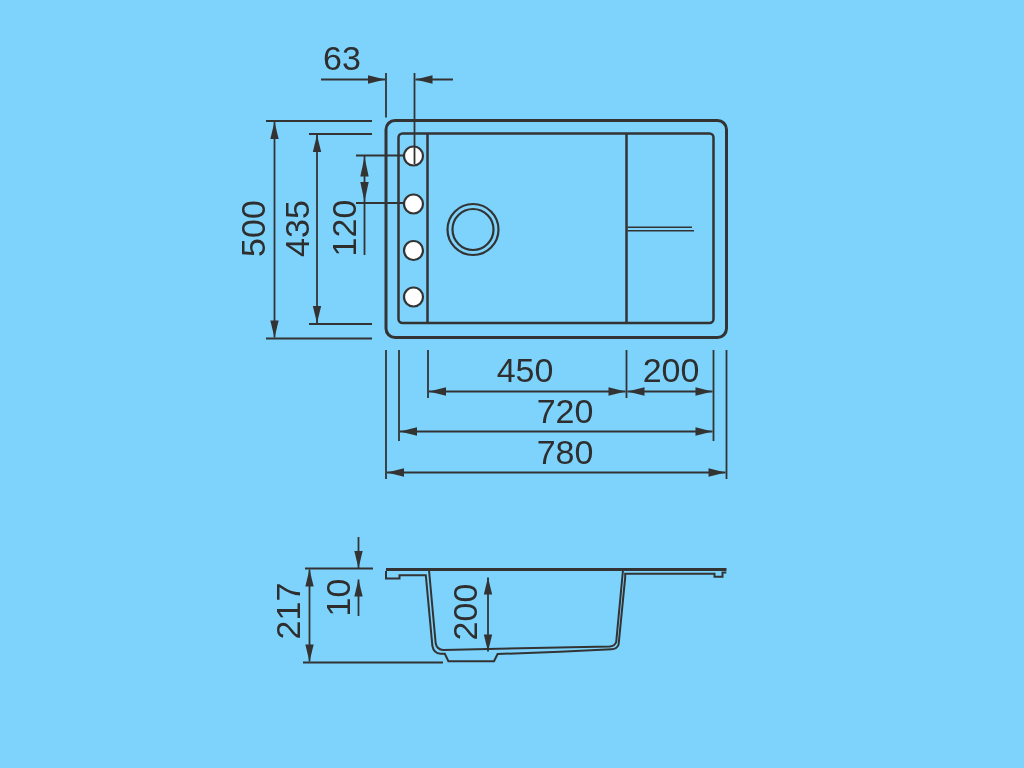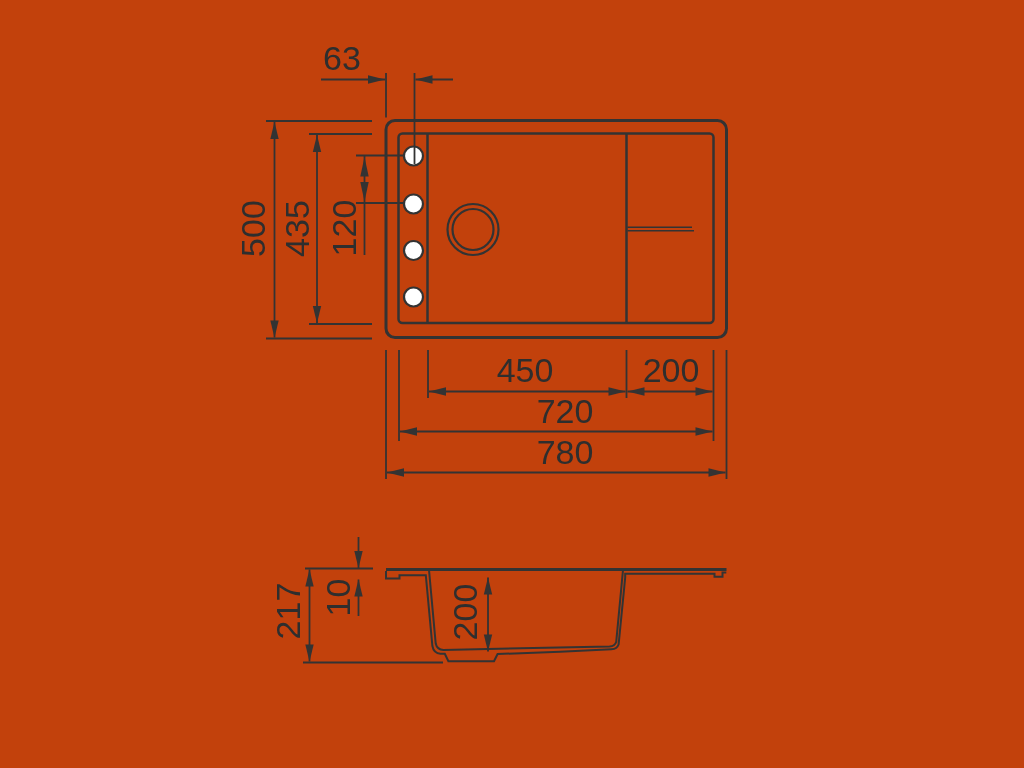--- a/index.html
+++ b/index.html
@@ -4,21 +4,21 @@
 <style>
   html, body {
     margin: 0;
     padding: 0;
     background: #ffffff;
   }
   .page {
     position: relative;
     width: 1024px;
     height: 768px;
-    background: #c2410c;
+    background: #7dd3fc;
     overflow: hidden;
   }
   svg { display: block; }
   text {
     font-family: "Liberation Sans", "DejaVu Sans", sans-serif;
     font-size: 34px;
     fill: #2e2e2e;
   }
 </style>
 </head>

